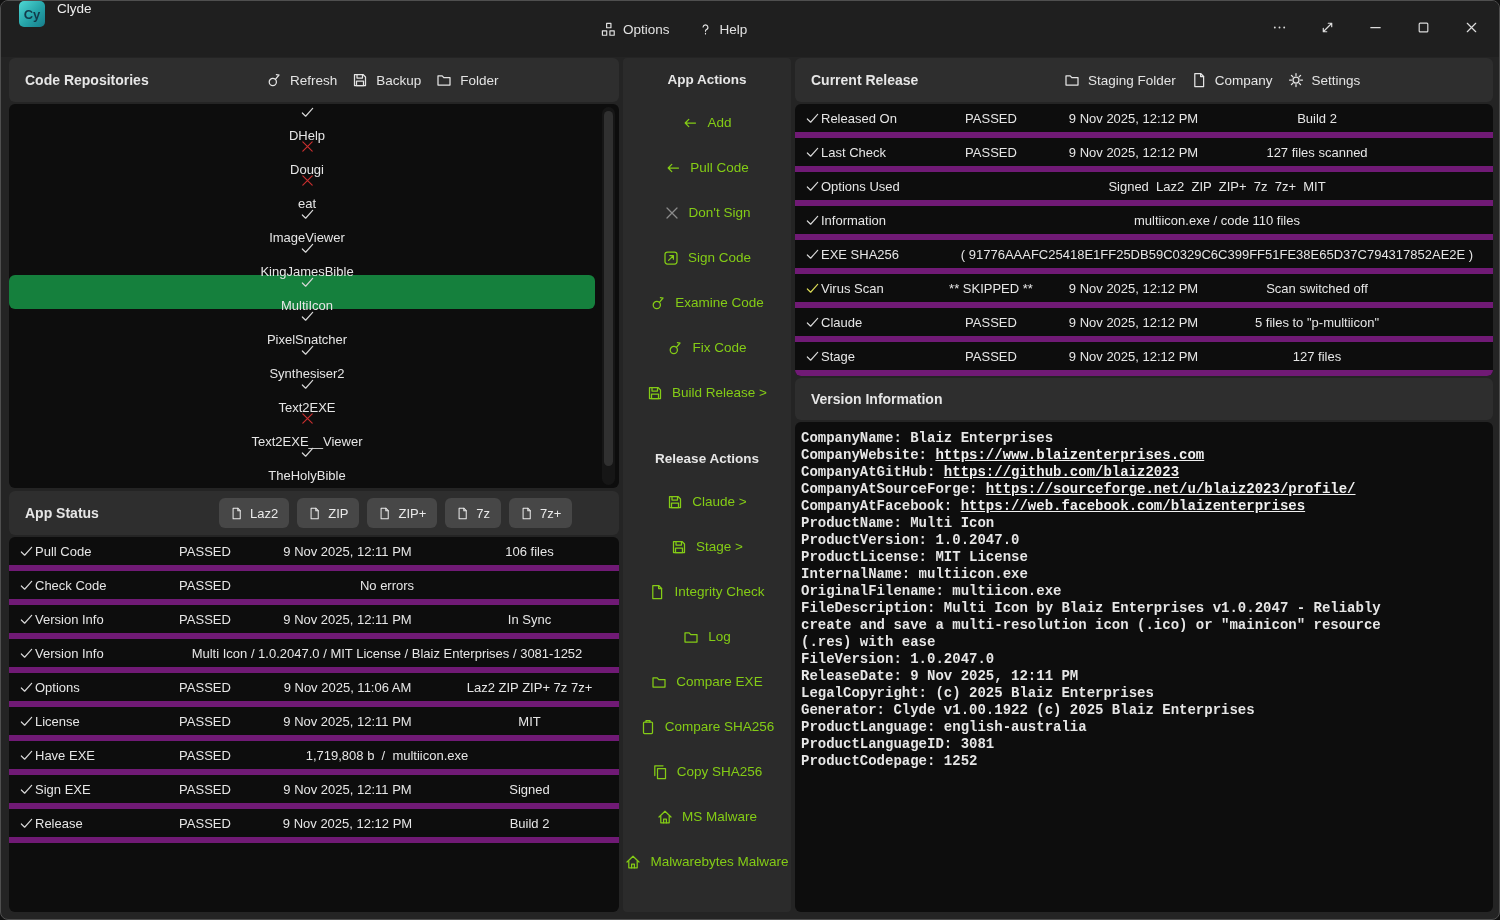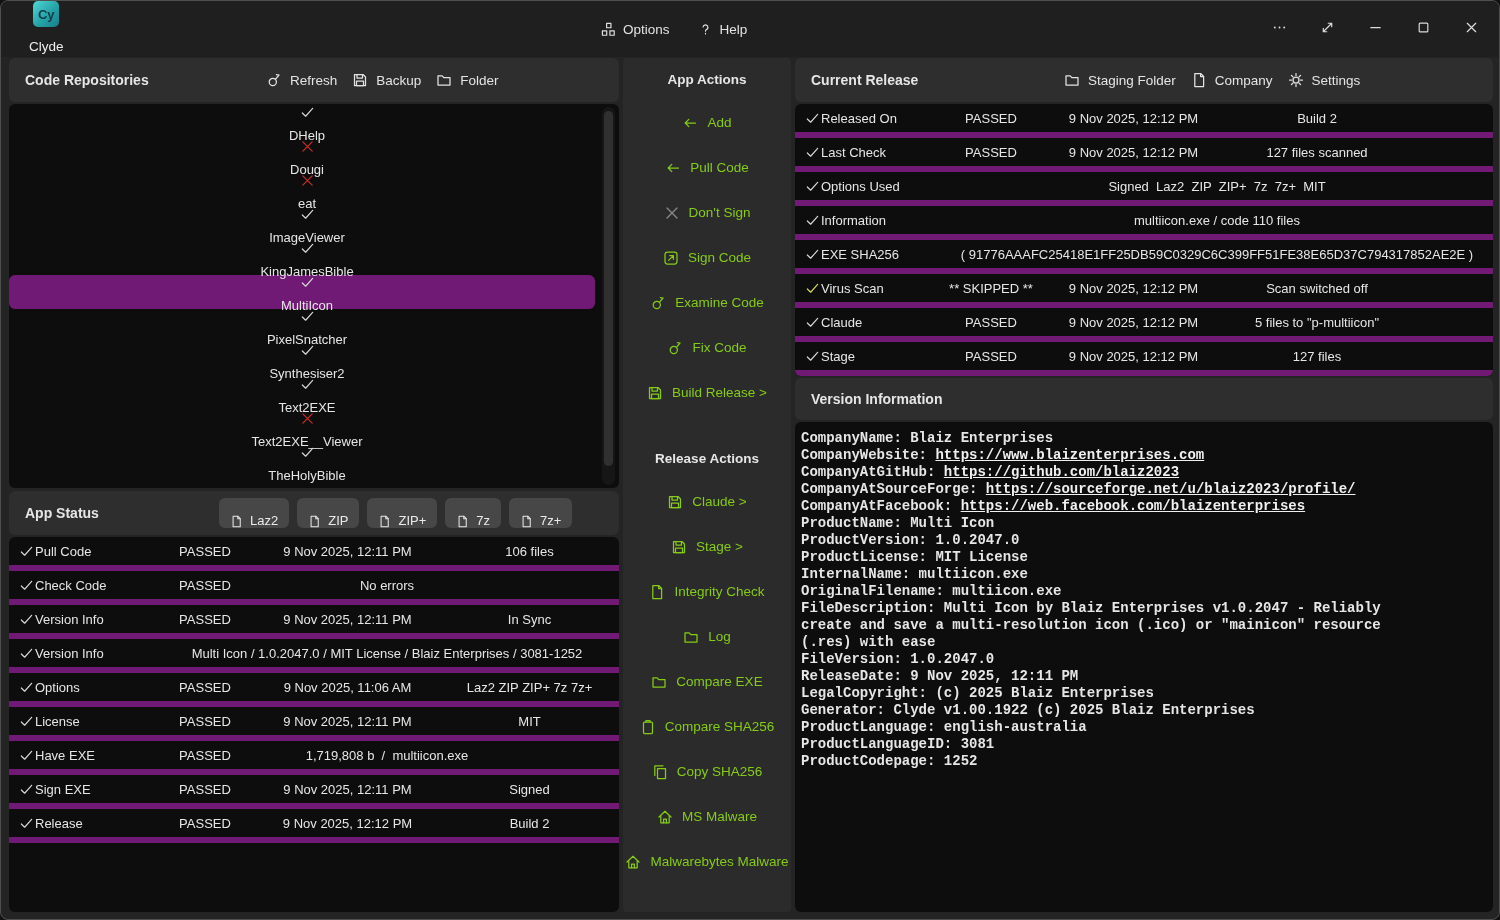--- a/index.html
+++ b/index.html
@@ -5,21 +5,21 @@
   * { margin:0; padding:0; box-sizing:border-box; }
   html,body { background:#111; }
   body { font-family:"Liberation Sans", sans-serif; color:#e6e6e6; }
   #window {
     position:relative; width:1500px; height:920px;
     background:#242424; border:1px solid #4f4f4f; border-radius:8px;
     overflow:hidden;
   }
   
   #titlebar { position:absolute; left:0; top:0; width:100%; height:56px; background:#1f1f1f; }
-  .tb-left { position:absolute; left:28px; top:0; height:56px; display:flex; align-items:center; gap:12px;flex-direction:column; }
+  .tb-left { position:absolute; left:18px; top:0; height:56px; display:flex; gap:12px; }
   .logo {
     width:26px; height:26px; border-radius:5px;
     background:linear-gradient(135deg,#4fd8d4 0%,#25a3a8 55%,#177c8a 100%);
     display:flex; align-items:center; justify-content:center;
     color:#123a4a; font-weight:bold; font-size:13px;
   }
   .tb-title { font-size:13.5px; color:#eee; }
   .tb-menu { position:absolute; left:600px; top:0; height:56px; display:flex; align-items:center; gap:28px; }
   .tb-menu-btn { display:flex; align-items:center; gap:7px; font-size:13.5px; color:#e2e2e2; cursor:default; }
   .tb-ctrl { position:absolute; right:20px; top:0; height:56px; display:flex; align-items:center; gap:33px; }
@@ -44,28 +44,28 @@
   }
   .dark-box { background:#0d0d0d; border-radius:6px; position:relative; overflow:hidden; }
   
   .hdr-btns { position:absolute; display:flex; align-items:center; gap:15px; top:0; height:44px; }
   .hdr-btn { display:flex; align-items:center; gap:8px; font-size:13.5px; font-weight:normal; color:#e4e4e4; cursor:default; }
   .hdr-btn .icn { width:16px; height:16px; }
   
   .chips { position:absolute; left:210px; top:7px; display:flex; gap:8px; }
   .chip {
     height:30px; background:#474747; border:none; border-radius:6px;
-    display:flex; align-items:flex-end; gap:7px; padding:0 11px;
+    display:flex; align-items:center; gap:7px; padding:0 11px;
     color:#eaeaea; font-size:13px; font-family:inherit; cursor:default;
   }
   .chip .icn { width:13px; height:13px; }
   
   #repo-list { height:384px; flex:none; margin-bottom:3px; padding-top:1px; }
   .repo-item { height:34px; display:flex; align-items:center; padding-left:10px; gap:8px; margin-right:24px; border-radius:6px; font-size:13px;flex-direction:column; }
-  .repo-item.selected { background:#701a75;align-items:center; }
+  .repo-item.selected { background:#15803d;align-items:center; }
   .scrollbar { position:absolute; top:3px; right:4px; width:13px; bottom:3px; background:#161616; border-radius:7px; }
   .scroll-thumb { position:absolute; left:2px; right:2px; top:4px; height:94%; background:#303030; border-radius:6px; }
   
   .rows-box { flex:1; }
   .rows-box.fixed { flex:none; }
   .status-row { position:relative; height:34px; display:flex; align-items:center; font-size:13px; border-bottom:6px solid #701a75; }
   .c-icon { width:26px; padding-left:10px; display:flex; flex:none; }
   .c-label { width:120px; flex:none; }
   .c-status { width:100px; flex:none; text-align:center; }
   .c-date { width:185px; flex:none; text-align:center; }

